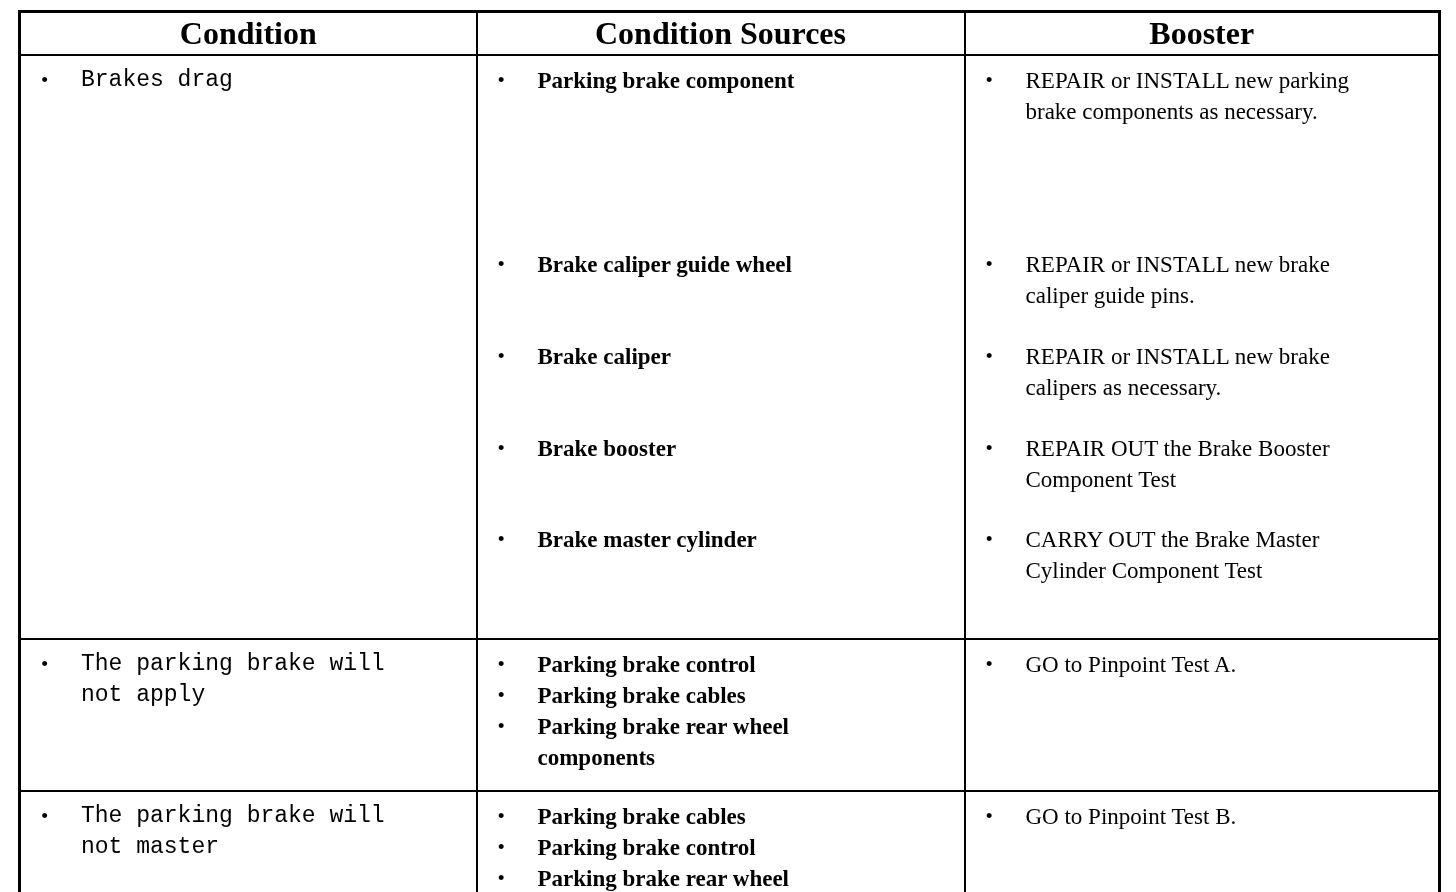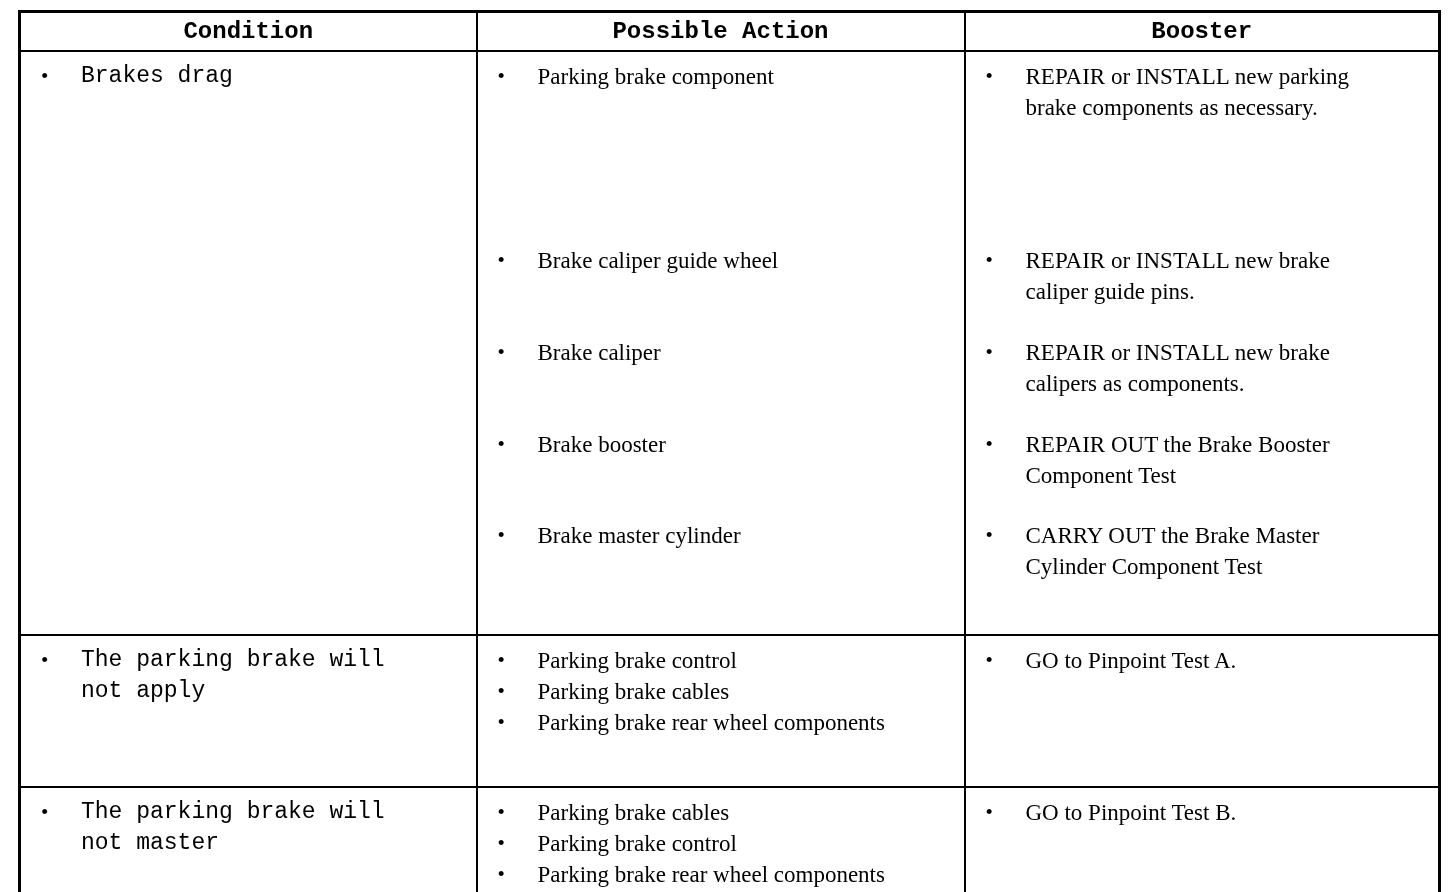--- a/index.html
+++ b/index.html
@@ -24,23 +24,23 @@
     table-layout: fixed;
     border: 3px solid #000000;
   }
   table.diag col.c1 { width: 457px; }
   table.diag col.c2 { width: 488px; }
   table.diag col.c3 { width: 475px; }
   table.diag th, table.diag td {
     border: 2px solid #000000;
   }
   table.diag th {
-    font-family: Liberation Mono, monospace;
+    font-family: Liberation Serif, serif;
     font-weight: bold;
-    font-size: 24px;
+    font-size: 32px;
     text-align: center;
     vertical-align: middle;
     height: 33px;
     padding: 2px 4px;
   }
   table.diag td {
     vertical-align: top;
     font-size: 23px;
     line-height: 31px;
     padding: 9px 10px 9px 20px;
@@ -53,21 +53,21 @@
     display: flex;
     align-items: flex-start;
   }
   .bullet {
     flex: 0 0 40px;
     width: 40px;
     font-size: 21px;
     line-height: 31px;
   }
   .c-txt { max-width: 345px; font-family: Liberation Mono, monospace; }
-  .s-txt { max-width: 360px; }
+  .s-txt { max-width: 360px; font-weight: bold; }
   .a-txt { max-width: 372px; font-family: Liberation Serif, serif; }
 
   
   .stack > .pair:nth-child(1) { min-height: 184px; }
   .stack > .pair:nth-child(2) { min-height: 92px; }
   .stack > .pair:nth-child(3) { min-height: 92px; }
   .stack > .pair:nth-child(4) { min-height: 91px; }
 </style>
 </head>
 <body>
@@ -75,21 +75,21 @@
 <div class="page">
   <table class="diag">
     <colgroup>
         <col class="c1">
         <col class="c2">
         <col class="c3">
       </colgroup>
     <thead>
       <tr>
         <th>Condition</th>
-        <th>Possible Action</th>
+        <th>Condition Sources</th>
         <th>Booster</th>
       </tr>
     </thead>
     <tbody>
 
       <tr class="row-1">
         <td>
           <div class="li">
             <span class="bullet">•</span>
             <span class="c-txt">Brakes drag</span>
@@ -124,21 +124,21 @@
             <div class="li pair">
               <span class="bullet">•</span>
               <span class="a-txt">REPAIR or INSTALL new parking brake components as necessary.</span>
             </div>
             <div class="li pair">
               <span class="bullet">•</span>
               <span class="a-txt">REPAIR or INSTALL new brake caliper guide pins.</span>
             </div>
             <div class="li pair">
               <span class="bullet">•</span>
-              <span class="a-txt">REPAIR or INSTALL new brake calipers as components.</span>
+              <span class="a-txt">REPAIR or INSTALL new brake calipers as necessary.</span>
             </div>
             <div class="li pair">
               <span class="bullet">•</span>
               <span class="a-txt">REPAIR OUT the Brake Booster Component Test</span>
             </div>
             <div class="li pair">
               <span class="bullet">•</span>
               <span class="a-txt">CARRY OUT the Brake Master Cylinder Component Test</span>
             </div>
           </div>

